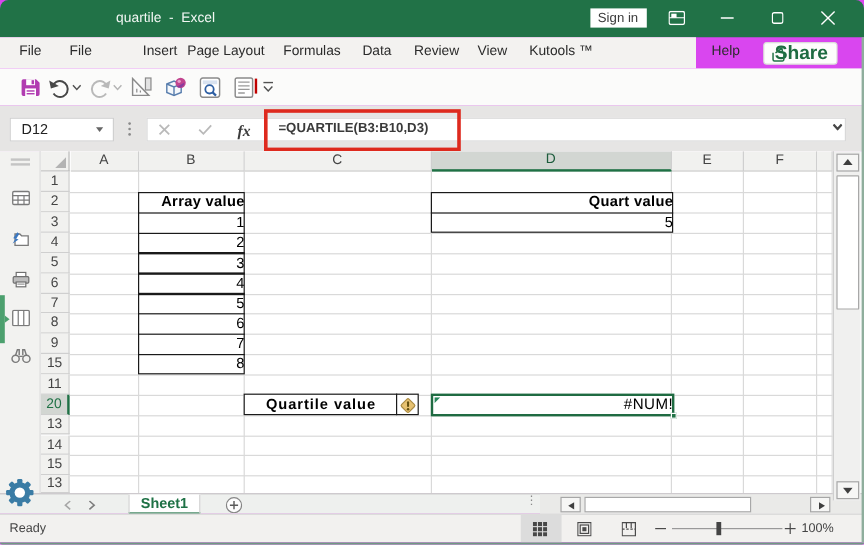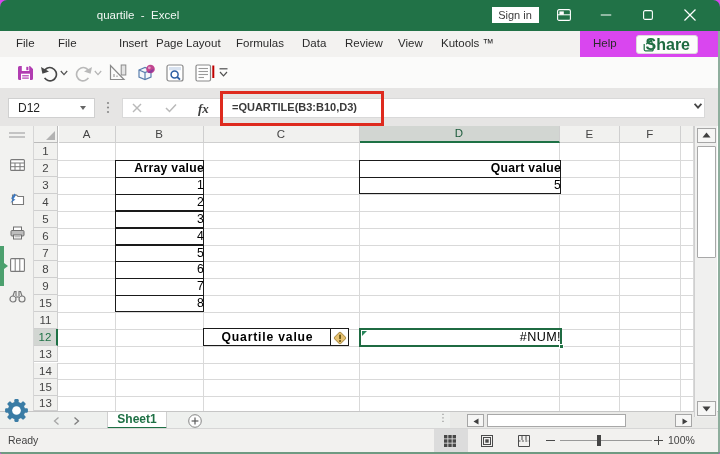--- a/index.html
+++ b/index.html
@@ -257,21 +257,21 @@
     <div class="rowhead" style="top:34.2px;height:16.85px;line-height:16.85px;">2</div>
     <div class="rowhead" style="top:51.1px;height:16.85px;line-height:16.85px;">3</div>
     <div class="rowhead" style="top:68.0px;height:16.85px;line-height:16.85px;">4</div>
     <div class="rowhead" style="top:84.8px;height:16.85px;line-height:16.85px;">5</div>
     <div class="rowhead" style="top:101.7px;height:16.85px;line-height:16.85px;">6</div>
     <div class="rowhead" style="top:118.5px;height:16.85px;line-height:16.85px;">7</div>
     <div class="rowhead" style="top:135.4px;height:16.85px;line-height:16.85px;">8</div>
     <div class="rowhead" style="top:152.2px;height:16.85px;line-height:16.85px;">9</div>
     <div class="rowhead" style="top:169.1px;height:16.85px;line-height:16.85px;">15</div>
     <div class="rowhead" style="top:185.9px;height:16.85px;line-height:16.85px;">11</div>
-    <div class="rowhead rowsel" style="top:202.8px;height:16.85px;line-height:16.85px;">12</div>
+    <div class="rowhead rowsel" style="top:202.8px;height:16.85px;line-height:16.85px;">20</div>
     <div class="rowhead" style="top:219.6px;height:16.85px;line-height:16.85px;">13</div>
     <div class="rowhead" style="top:236.5px;height:16.85px;line-height:16.85px;">14</div>
     <div class="rowhead" style="top:253.3px;height:16.85px;line-height:16.85px;">15</div>
     <div class="rowhead" style="top:270.2px;height:14.8px;line-height:14.8px;">13</div>
     <div class="gl-v" style="left:80.5px;height:268px;"></div>
     <div class="gl-v" style="left:168.5px;height:268px;"></div>
     <div class="gl-v" style="left:324.5px;height:268px;"></div>
     <div class="gl-v" style="left:524.5px;height:268px;"></div>
     <div class="gl-v" style="left:585px;height:268px;"></div>
     <div class="gl-v" style="left:645.5px;height:268px;"></div>

